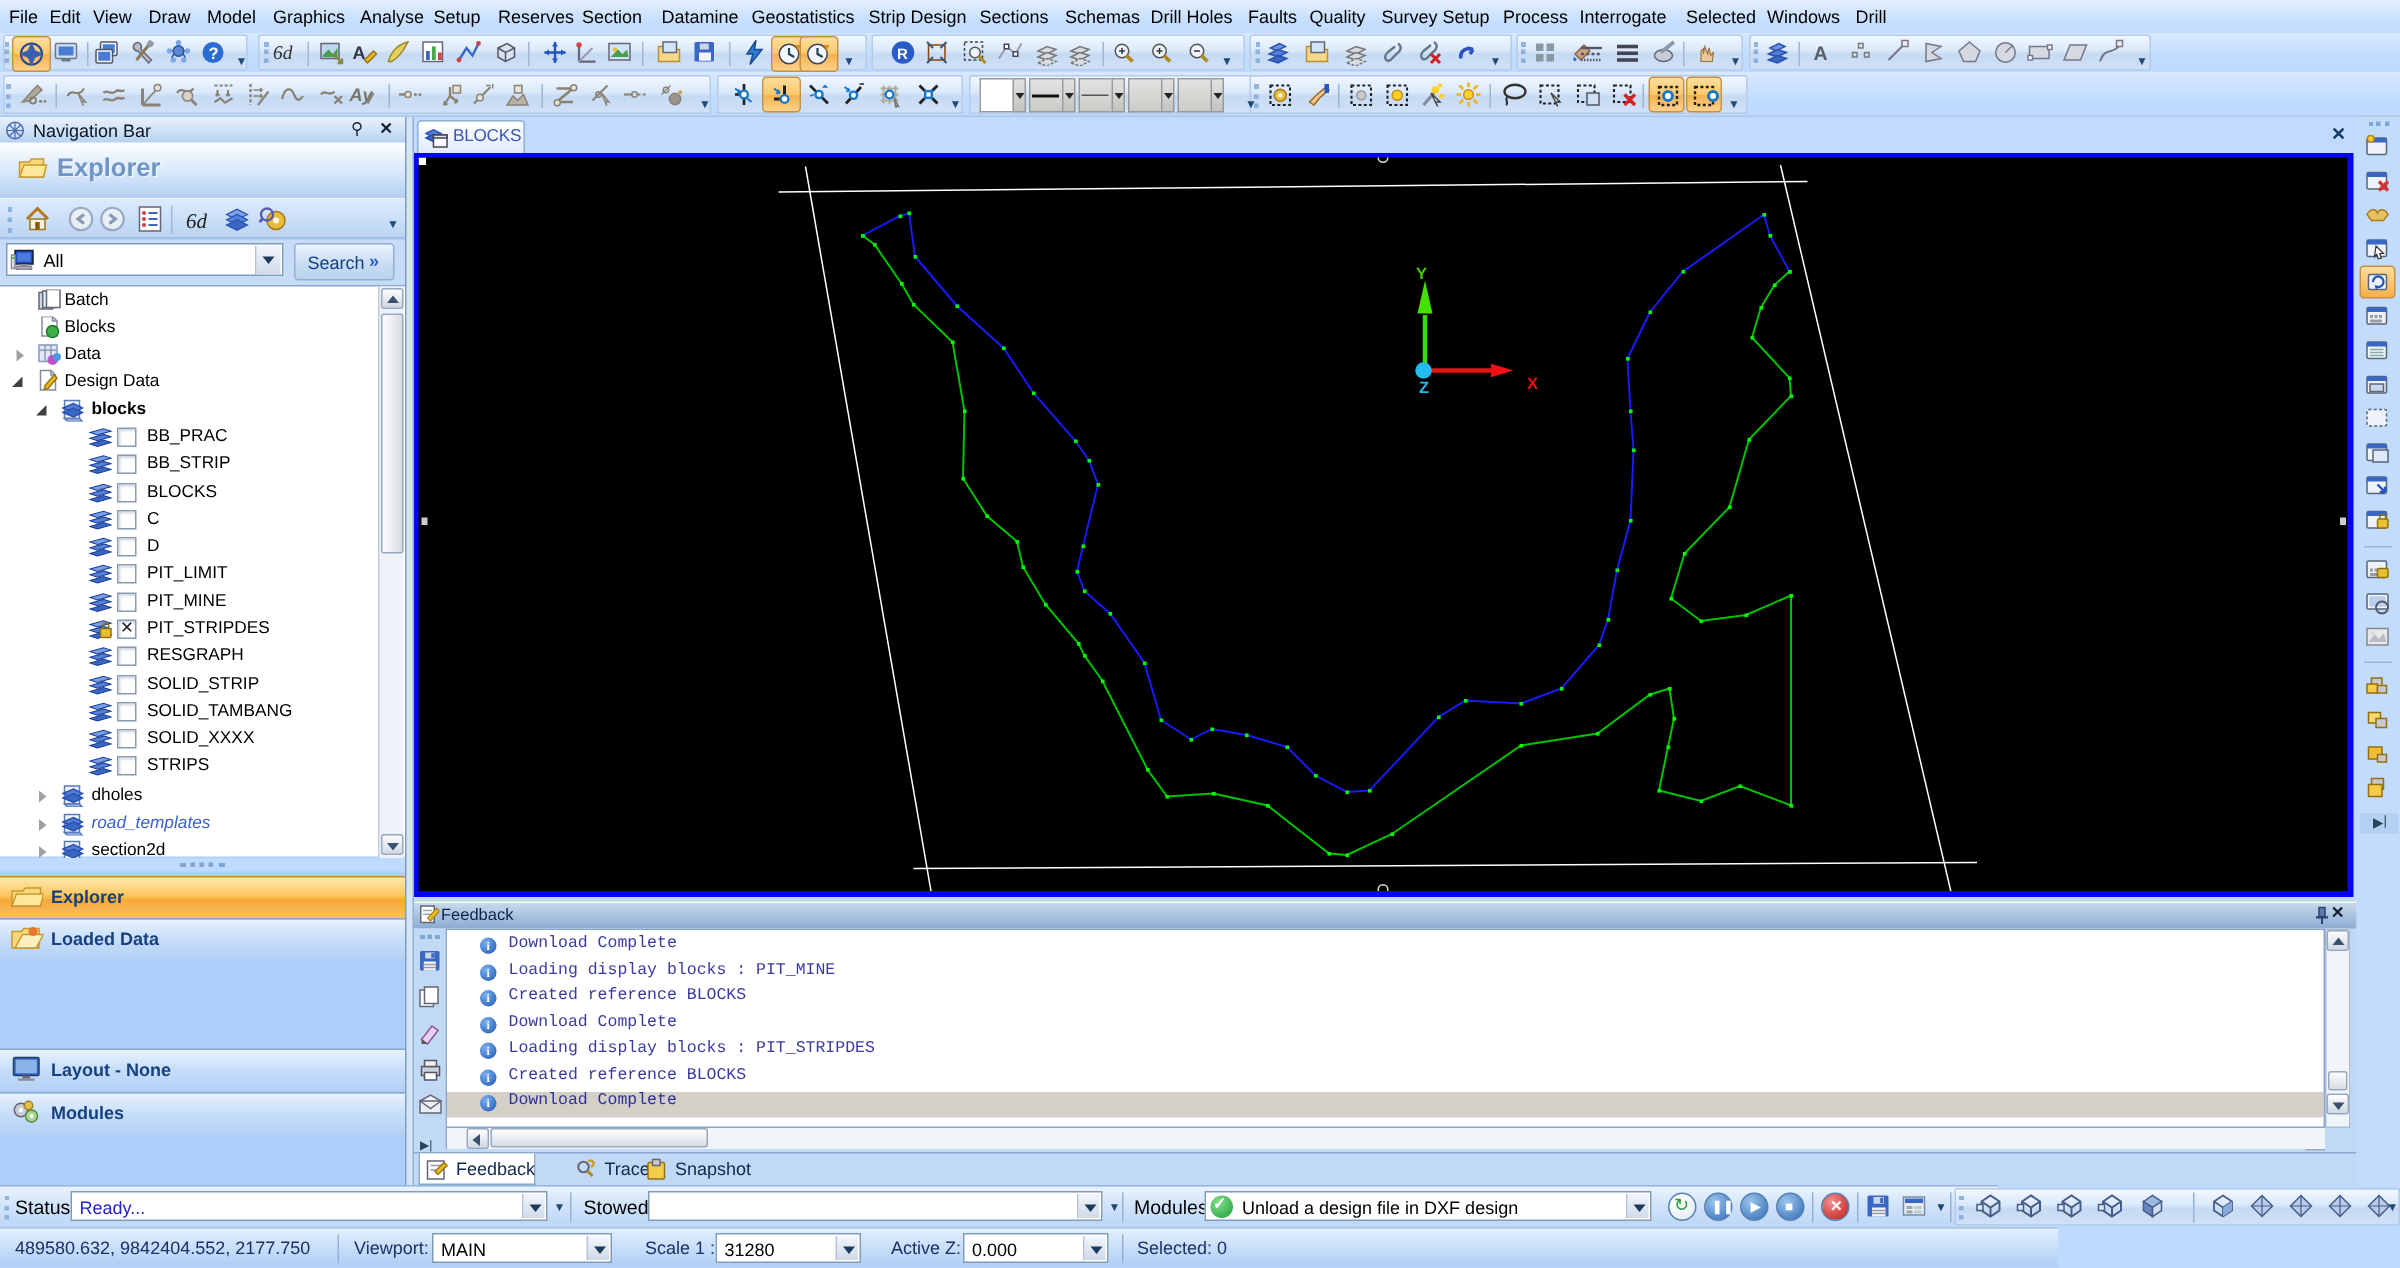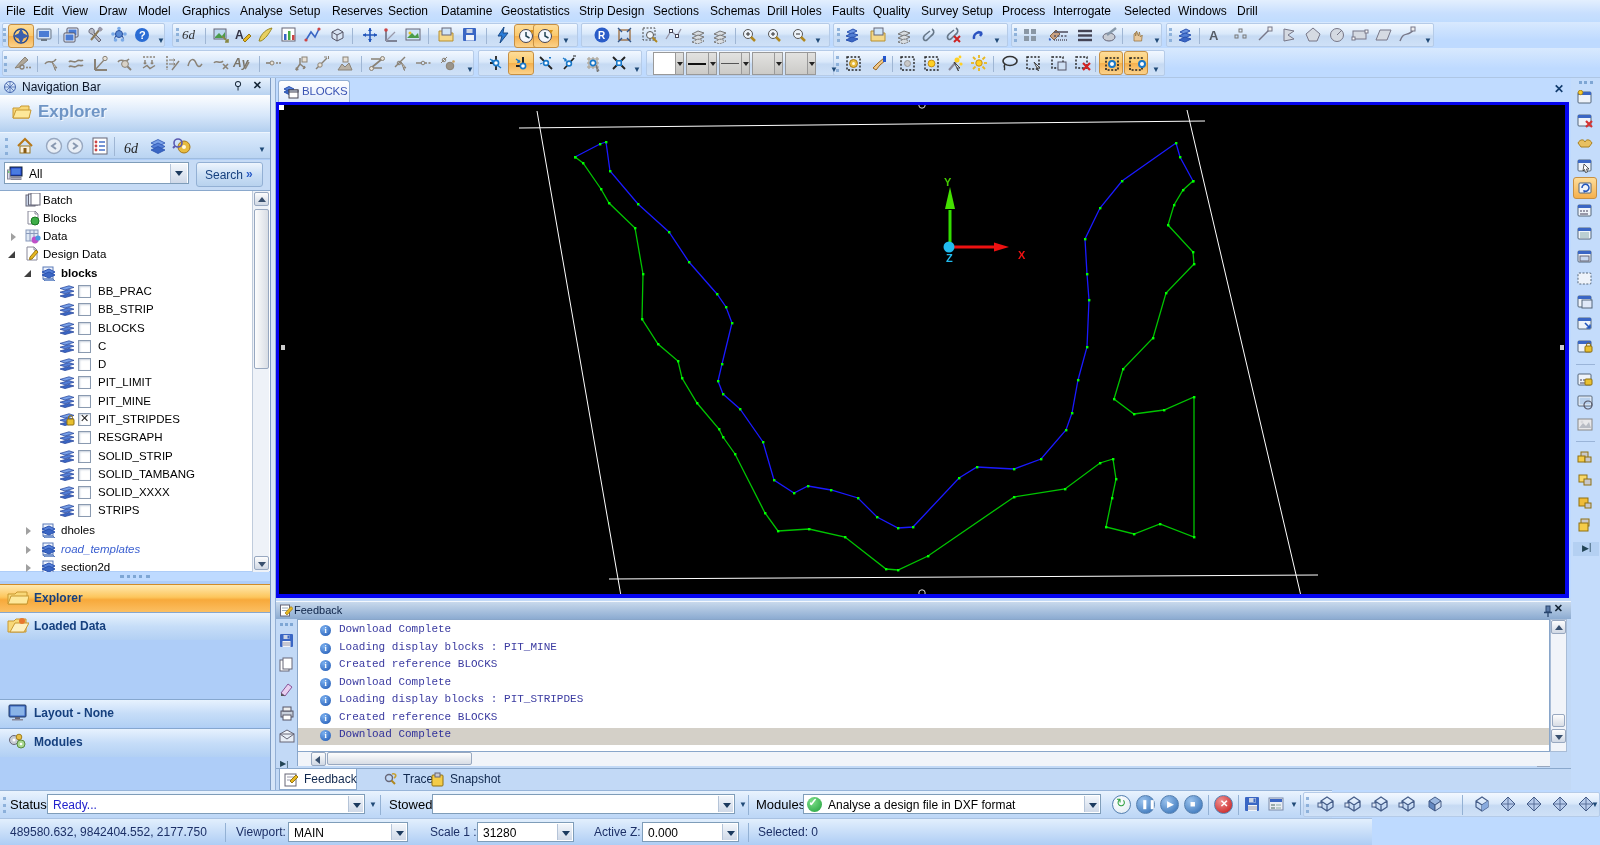--- a/index.html
+++ b/index.html
@@ -1522,21 +1522,21 @@
  <div class="lbl" style="left:389px;">Stowed</div>
  <div class="combo" style="left:432px;top:3px;width:303px;">
       <span class="da"></span>
     </div>
  <div class="chev" style="left:739px;top:9px;">▼</div>
  <div class="vsep" style="left:748px;"></div>
  <div class="lbl" style="left:756px;">Modules</div>
  <div class="combo" style="left:803px;top:3px;width:298px;">
    <span style="position:absolute;left:3px;top:2px;width:15px;height:15px;border-radius:50%;background:radial-gradient(circle at 35% 30%,#7fe08a,#1e9e3a);"></span>
    <span style="position:absolute;left:4.5px;top:1px;color:#fff;font-size:11px;font-weight:bold;">✓</span>
-   <span style="position:absolute;left:24px;top:3px;">Analyse a design file in DXF format</span>
+   <span style="position:absolute;left:24px;top:3px;">Unload a design file in DXF design</span>
       <span class="da"></span>
     </div>
  <div class="rnd" style="left:1112px;background:radial-gradient(circle at 35% 30%,#ffffff,#dfe9f2);">
       <span style="position:absolute;left:3px;top:0px;color:#2a9e3a;font-size:12px;">↻</span>
     </div>
  <div class="rnd" style="left:1136px;">
       <span class="rg">❚❚</span>
     </div>
  <div class="rnd" style="left:1160px;">
       <span class="rg" style="left:6px;">▶</span>

